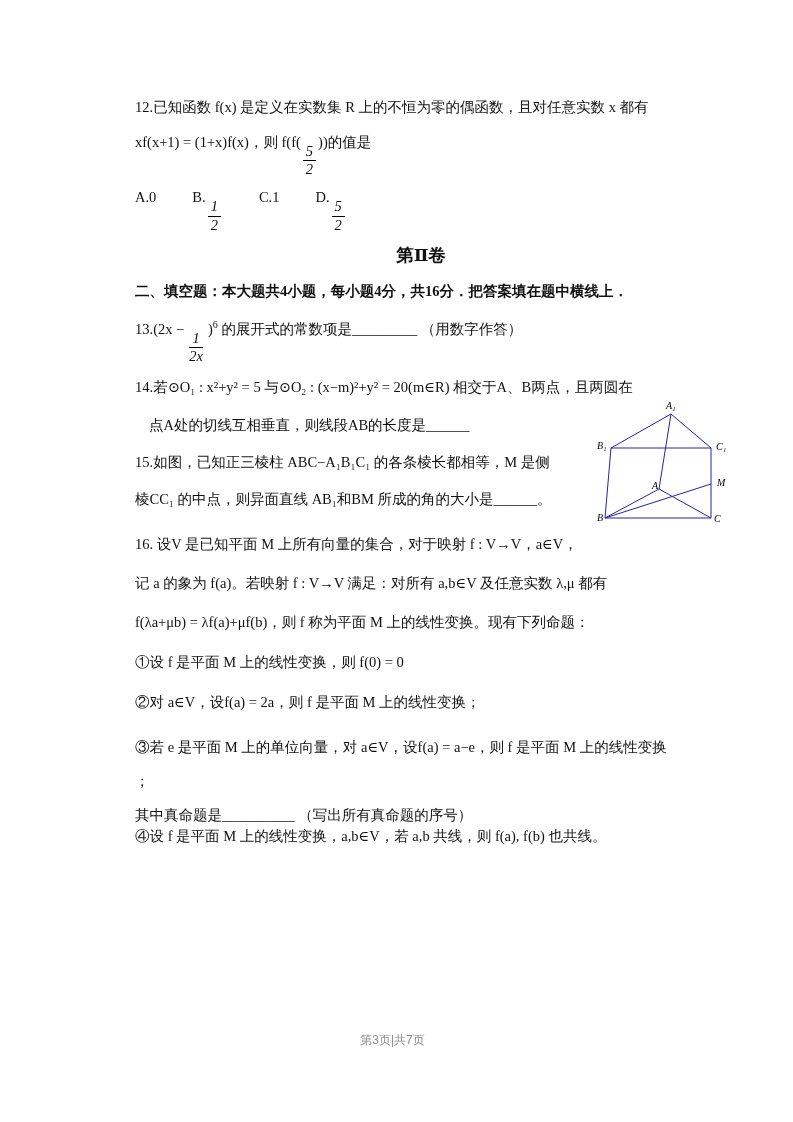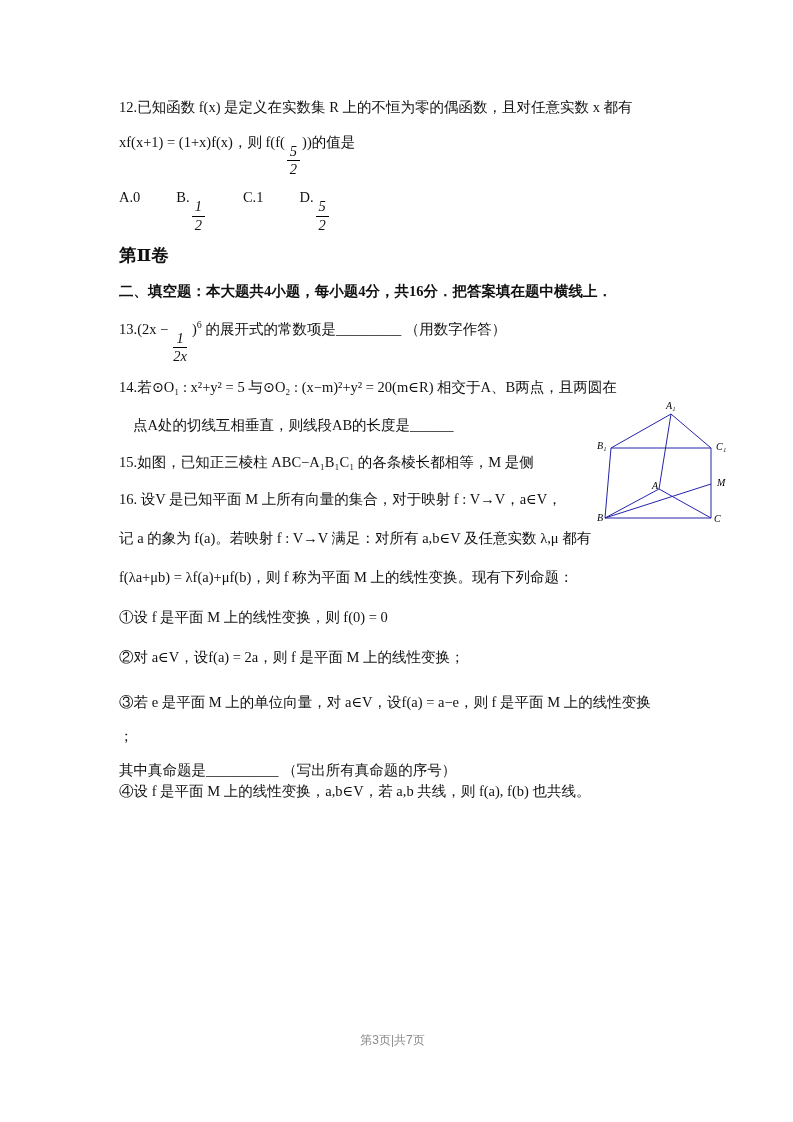--- a/index.html
+++ b/index.html
@@ -9,21 +9,21 @@
     width: 793px;
     height: 1122px;
     margin: 0 auto;
     background: #ffffff;
     overflow: hidden;
     font-family: "Liberation Serif", "DejaVu Serif", serif;
     color: #111111;
   }
   .content {
     position: absolute;
-    left: 119px;
+    left: 135px;
     top: 97px;
     width: 572px;
     font-size: 14.5px;
   }
   .content p { margin: 0 0 17px 0; line-height: 21px; }
 
   
   .frac {
     display: inline-flex;
     flex-direction: column;
@@ -34,21 +34,21 @@
     margin: 0 2px;
   }
   .frac .num { padding: 0 3px 1px 3px; border-bottom: 1px solid #000; }
   .frac .den { padding: 1px 3px 0 3px; }
 
   sup { font-size: 10px; }
 
   .opts .opt { display: inline-block; margin-right: 36px; }
 
   .sec-title {
-    text-align: left;
+    text-align: center;
     font-weight: bold;
     font-size: 17.5px;
     margin: 0 0 15px 0 !important;
   }
   .intro { font-weight: bold; }
   .indent { text-indent: 14px; }
 
   
   .figure {
     position: absolute;
@@ -111,20 +111,21 @@
       <span>13.(2x −</span><span class="frac">
           <span class="num">1</span>
           <span class="den">2x</span>
         </span><span>)</span><sup>6</sup><span> 的展开式的常数项是_________ （用数字作答）</span>
     </p>
 
     <p>14.若⊙O₁ : x²+y² = 5 与⊙O₂ : (x−m)²+y² = 20(m∈R) 相交于A、B两点，且两圆在</p>
     <p class="indent" style="margin-bottom:16px">点A处的切线互相垂直，则线段AB的长度是______</p>
 
     <p style="margin-bottom:16px">15.如图，已知正三棱柱 ABC−A₁B₁C₁ 的各条棱长都相等，M 是侧</p>
+    <p style="margin-bottom:24px">棱CC₁ 的中点，则异面直线 AB₁和BM 所成的角的大小是______。</p>
 
     <p style="margin-bottom:18px">16. 设V 是已知平面 M 上所有向量的集合，对于映射 f : V→V，a∈V，</p>
     <p style="margin-bottom:18px">记 a 的象为 f(a)。若映射 f : V→V 满足：对所有 a,b∈V 及任意实数 λ,μ 都有</p>
     <p style="margin-bottom:19px">f(λa+μb) = λf(a)+μf(b)，则 f 称为平面 M 上的线性变换。现有下列命题：</p>
     <p style="margin-bottom:19px">①设 f 是平面 M 上的线性变换，则 f(0) = 0</p>
     <p style="margin-bottom:24px">②对 a∈V，设f(a) = 2a，则 f 是平面 M 上的线性变换；</p>
     <p style="margin-bottom:13px">③若 e 是平面 M 上的单位向量，对 a∈V，设f(a) = a−e，则 f 是平面 M 上的线性变换</p>
     <p style="margin-bottom:13px">；</p>
     <p style="margin-bottom:0">其中真命题是__________ （写出所有真命题的序号）</p>
     <p style="margin-bottom:22px">④设 f 是平面 M 上的线性变换，a,b∈V，若 a,b 共线，则 f(a), f(b) 也共线。</p>

